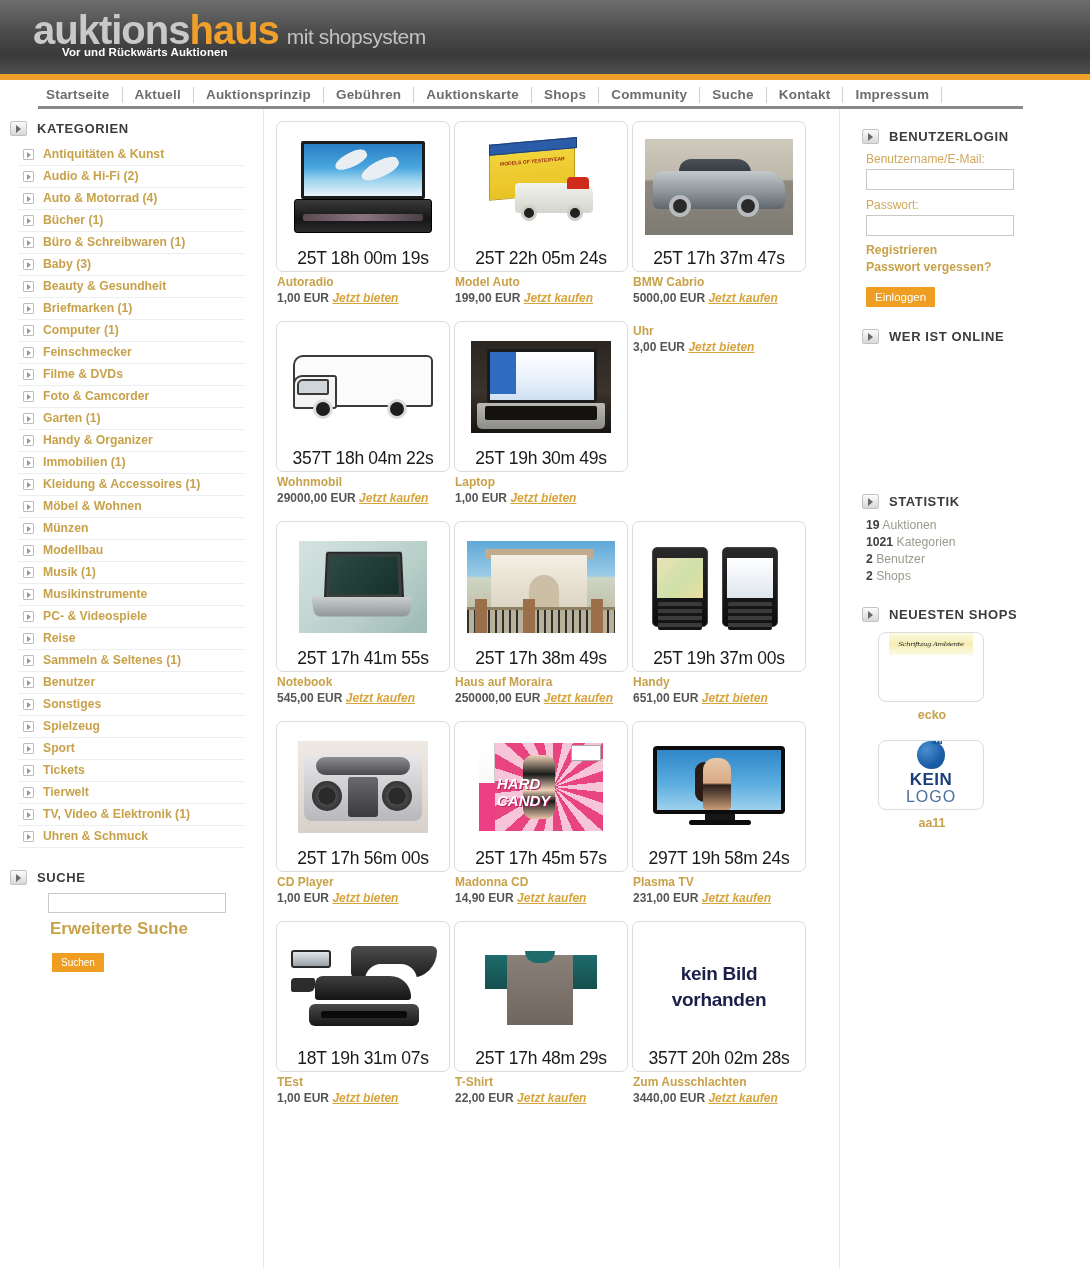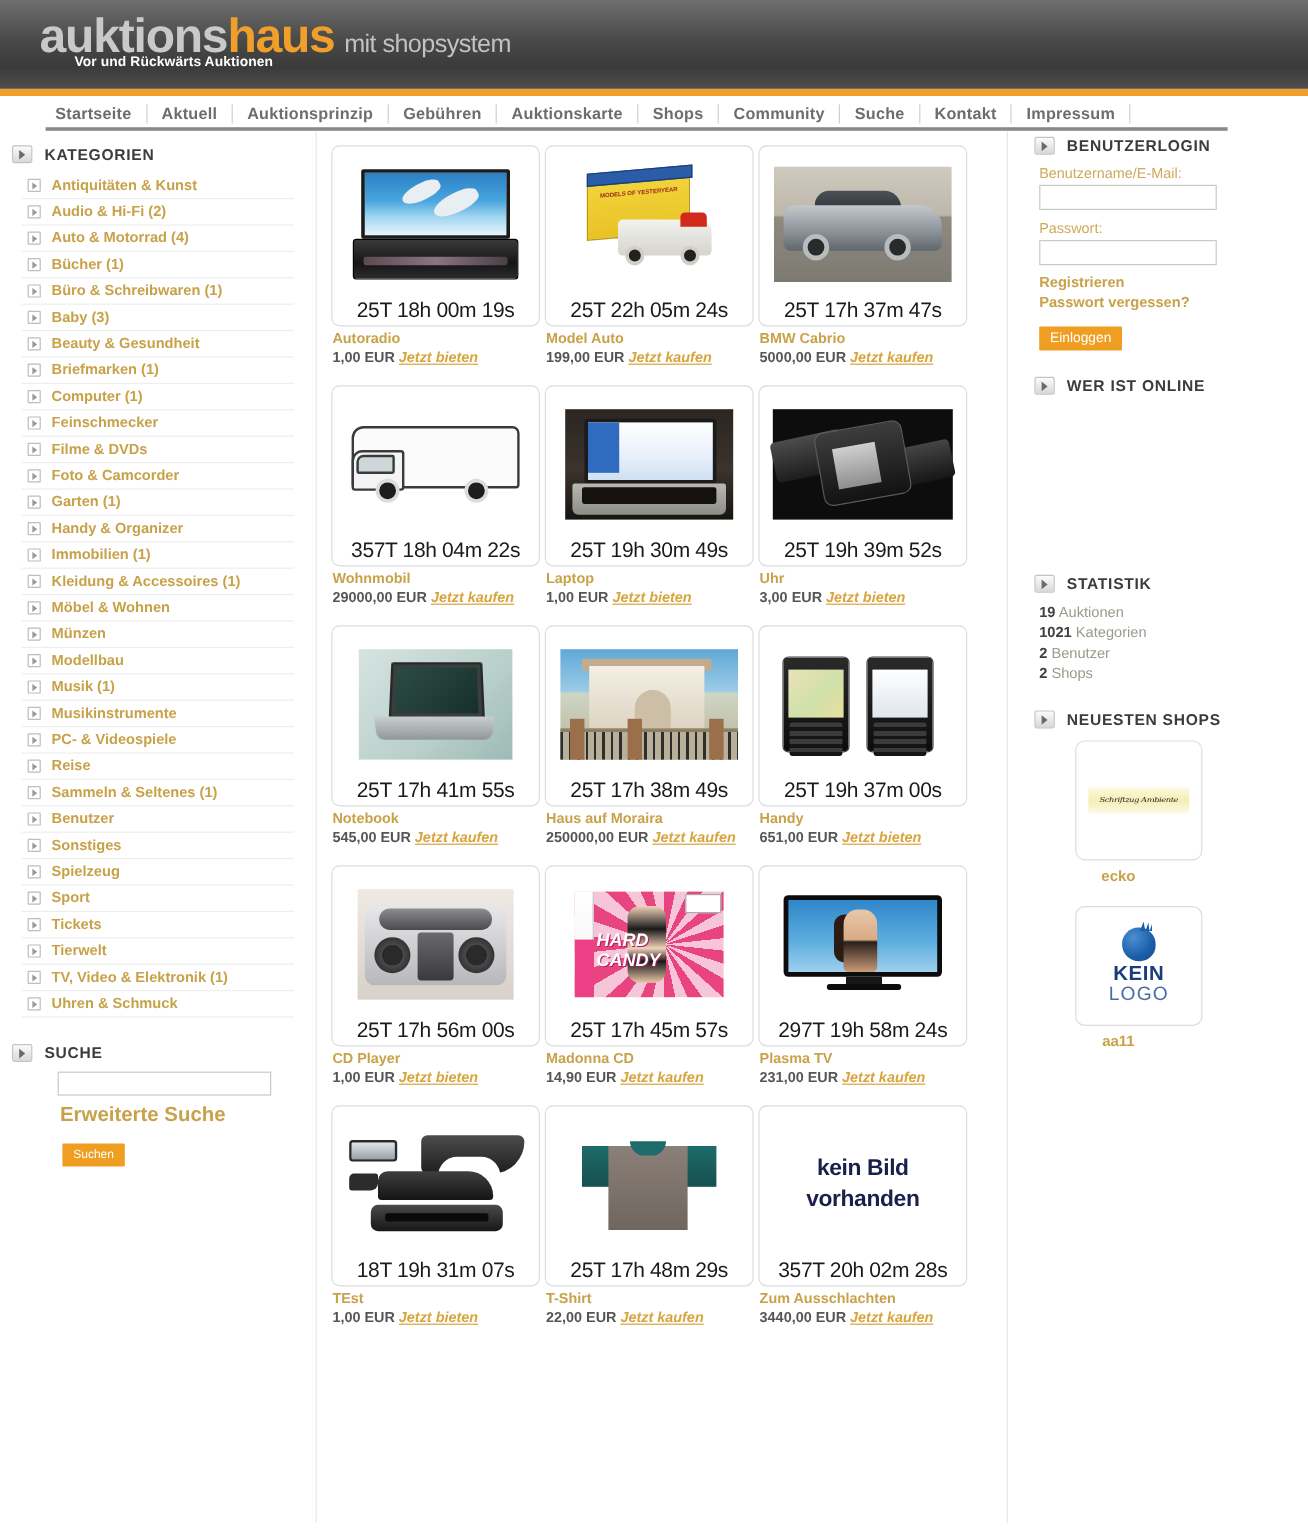--- a/index.html
+++ b/index.html
@@ -83,21 +83,21 @@
     min-height: 1160px;
   }
   .col-main {
     width: 576px;
     padding: 12px 8px 0 10px;
     border-right: 1px solid #e8e8e8;
     min-height: 1160px;
   }
   .col-right {
     width: 249px;
-    padding: 5px 0 0 12px;
+    padding: 20px 0 0 12px;
   }
 
   
   .sec-head {
     display: flex;
     align-items: center;
     margin: 0 0 8px 10px;
   }
   .chev-box {
     width: 17px; height: 15px;
@@ -559,23 +559,23 @@
   }
   .btn-login {
     margin: 11px 0 0 14px; background:#ef9e22; color:#fff; border:none;
     font-size:11.5px; padding:4px 9px; cursor:pointer;
     font-family:"Liberation Sans", sans-serif; border-radius:1px;
   }
   .stat-row { margin-left: 14px; font-size:12.2px; line-height:17px; }
   .stat-num { color:#404040; font-weight:bold; }
   .stat-lbl { color:#9a9a8e; }
   .shop-box {
-    width: 106px; height: 100px; margin: 10px 0 0 44px;
+    width: 106px; height: 70px; margin: 10px 0 0 26px;
     border:1px solid #dcdcdc; border-radius:8px; background:#fff;
-    display:flex; align-items:center; justify-content:center; overflow:hidden;
+    display:flex; align-items:flex-start; justify-content:center; overflow:hidden;
     cursor:pointer;
   }
   .shop-name {
     text-align:center; width:160px; margin:6px 0 0 0;
     color:#c8a24a; font-size:12.5px; font-weight:bold; cursor:pointer;
   }
   .ecko-banner {
     width: 84px; height: 22px;
     background: linear-gradient(to bottom,#fdfbe2,#f5edb4 50%,#fdfbe6);
     display:flex; align-items:center; justify-content:center;
@@ -854,31 +854,20 @@
                 <div class="base"></div>
                 <div class="kb"></div>
               </div>
             </div>
             <div class="countdown">25T 19h 30m 49s</div>
           </div>
           <div class="item-title">Laptop</div>
           <div class="item-price"><span>1,00 EUR</span> <span class="item-action">Jetzt bieten</span></div>
         </div>
         <div class="cell">
-          <div class="card">
-            <div class="thumb">
-              <div class="ph t-watch">
-                <div class="strapA"></div>
-                <div class="strapB"></div>
-                <div class="case"></div>
-                <div class="face"></div>
-              </div>
-            </div>
-            <div class="countdown">25T 19h 39m 52s</div>
-          </div>
           <div class="item-title">Uhr</div>
           <div class="item-price"><span>3,00 EUR</span> <span class="item-action">Jetzt bieten</span></div>
         </div>
         <div class="cell">
           <div class="card">
             <div class="thumb">
               <div class="ph t-nb">
                 <div class="lid">
                   <div class="scr"></div>
                 </div>

